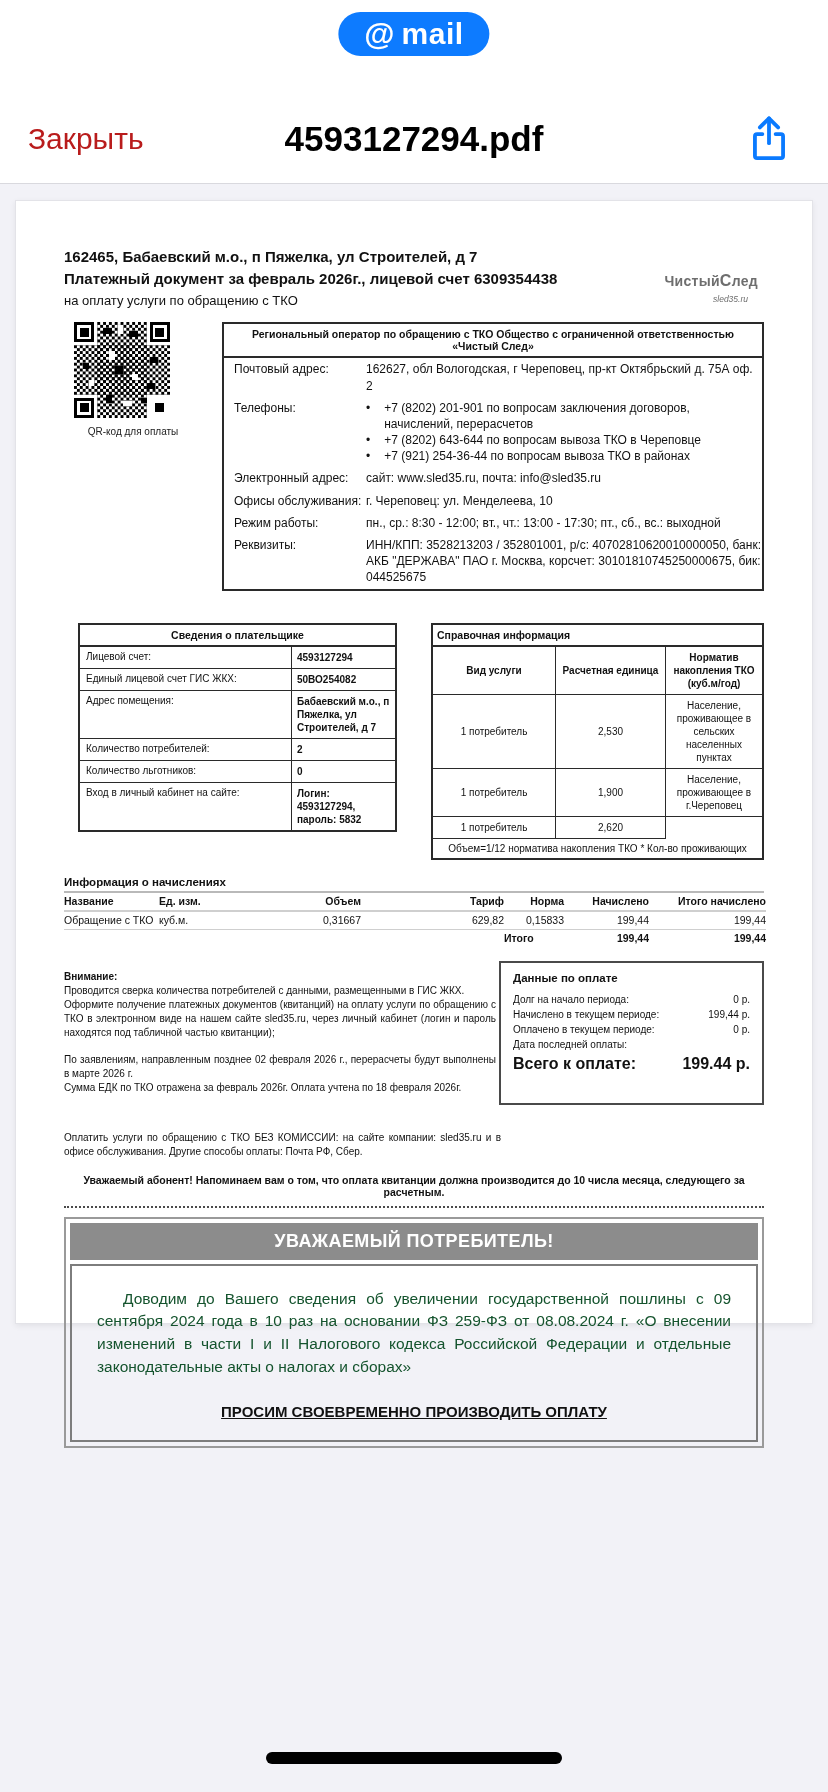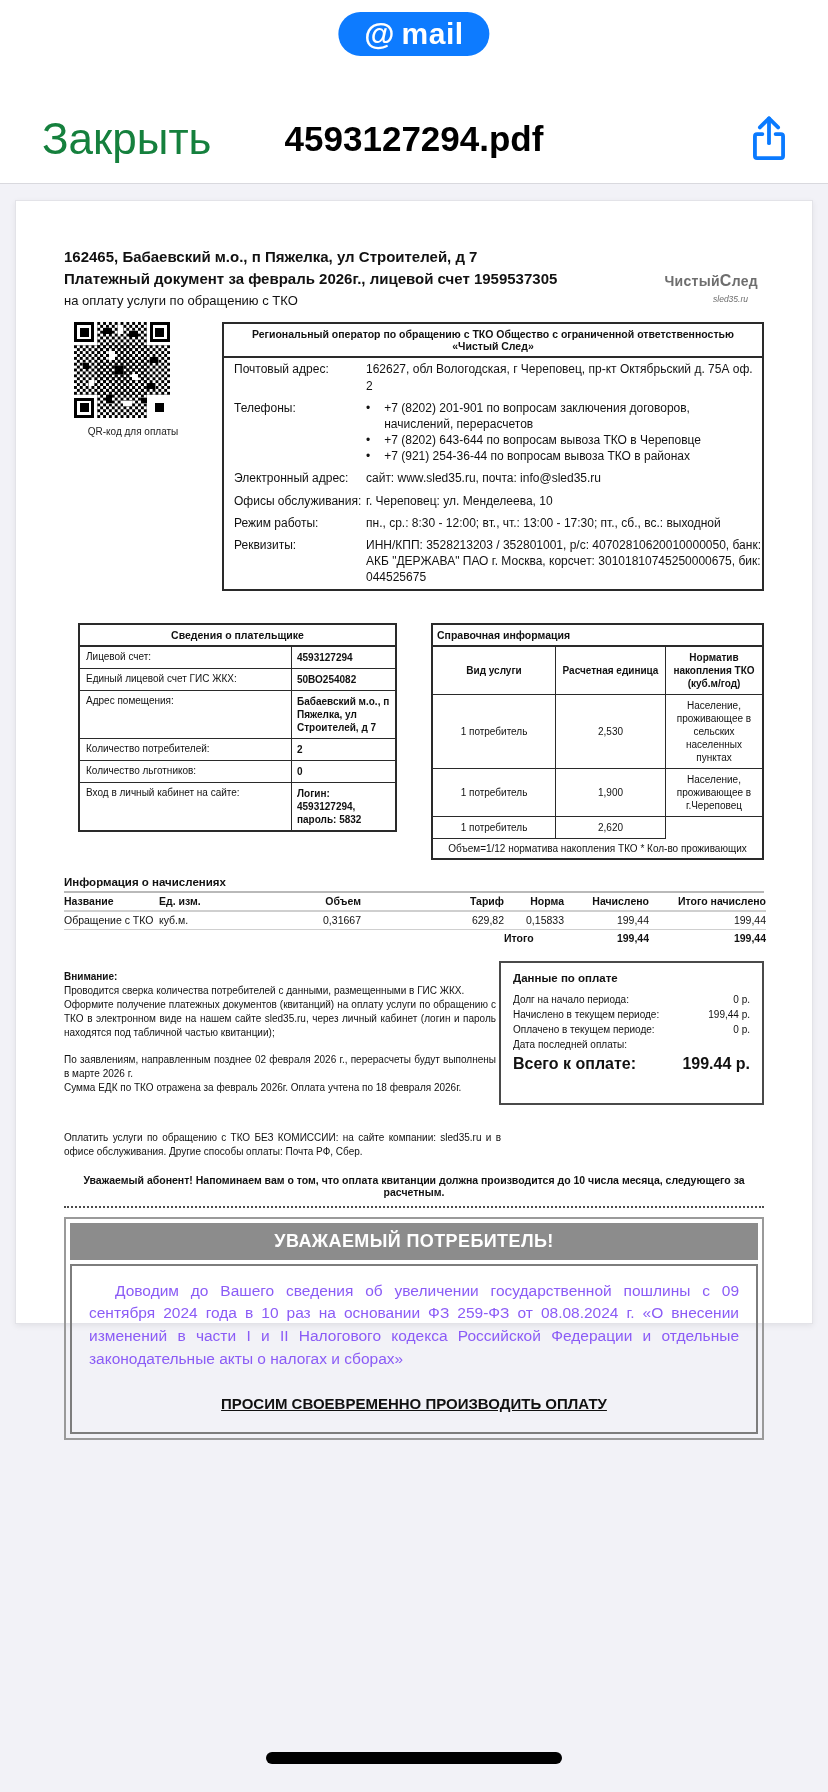--- a/index.html
+++ b/index.html
@@ -11,21 +11,21 @@
   
   .top-chrome{position:relative;height:183px;background:#ffffff;border-bottom:1px solid #d9d9de;}
   .mail-pill{
     position:absolute;top:12px;left:50%;transform:translateX(-50%);
     height:44px;padding:0 26px;border-radius:22px;background:#0d7bff;
     display:flex;align-items:center;gap:7px;
   }
   .mail-at{color:#fff;font-size:31px;font-weight:600;line-height:1;}
   .mail-word{color:#fff;font-size:30px;font-weight:600;letter-spacing:.5px;line-height:1;}
   .navbar{position:absolute;left:0;right:0;bottom:18px;height:52px;display:flex;align-items:center;}
-  .close-btn{position:absolute;left:42px;font-size:44px;color:#15803d;cursor:pointer;}
+  .close-btn{position:absolute;left:28px;font-size:30px;color:#b91c1c;cursor:pointer;}
   .nav-title{position:absolute;left:0;right:0;text-align:center;font-size:35px;font-weight:700;color:#000;}
   .share-btn{position:absolute;right:38px;width:42px;height:50px;display:flex;align-items:center;justify-content:center;cursor:pointer;}
   
   .pdf-area{position:absolute;top:184px;left:0;right:0;bottom:0;}
   .page{
     position:relative;width:798px;height:1124px;margin:16px auto 0;background:#fff;
     border:1px solid #e3e3e8;box-shadow:0 2px 6px rgba(0,0,0,.07);
     box-sizing:border-box;padding:45px 48px 0;font-size:11px;color:#111;
   }
   .doc-head{display:flex;justify-content:space-between;align-items:flex-start;}
@@ -80,21 +80,21 @@
   .pb-title{font-weight:700;font-size:11.5px;margin-bottom:8px;}
   .pb-row{display:flex;justify-content:space-between;font-size:10px;line-height:1.5;}
   .pb-total{display:flex;justify-content:space-between;font-weight:700;font-size:16px;margin-top:3px;}
   
   .payinfo{width:437px;margin-top:26px;font-size:10px;line-height:1.4;text-align:justify;}
   .reminder{margin-top:15px;text-align:center;font-weight:700;font-size:10.5px;}
   .dashline{margin-top:8px;border-top:2px dotted #4a4a4a;}
   .banner{margin-top:9px;border:2px solid #9a9a9a;padding:4px;}
   .banner-title{background:#8c8c8c;color:#fff;text-align:center;font-weight:700;font-size:18px;padding:8px 0;letter-spacing:.4px;}
   .banner-body{border:2px solid #7d7d7d;margin-top:4px;padding:10px 13px 20px;}
-  .banner-text{font-size:15.5px;line-height:1.47;text-align:justify;text-indent:26px;margin:4px;color:#8b5cf6;}
+  .banner-text{font-size:15.5px;line-height:1.47;text-align:justify;text-indent:26px;margin:12px;color:#14532d;}
   .banner-cta{text-align:center;font-weight:700;text-decoration:underline;font-size:15px;margin-top:24px;}
   
   .home-indicator{position:absolute;left:50%;transform:translateX(-50%);bottom:28px;width:296px;height:12px;border-radius:6px;background:#000;}
 </style>
 </head>
 <body>
 
 <div class="top-chrome">
   <div class="mail-pill">
     <span class="mail-at">@</span>
@@ -112,21 +112,21 @@
     </span>
   </div>
 </div>
 
 <div class="pdf-area">
   <div class="page">
 
     <div class="doc-head">
       <div class="doc-head-left">
         <div class="dh-bold">162465, Бабаевский м.о., п Пяжелка, ул Строителей, д 7</div>
-        <div class="dh-bold">Платежный документ за февраль 2026г., лицевой счет 1959537305</div>
+        <div class="dh-bold">Платежный документ за февраль 2026г., лицевой счет 6309354438</div>
         <div class="dh-sub">на оплату услуги по обращению с ТКО</div>
       </div>
       <div class="brand">
         <div class="brand-line"><span>Чистый</span><span class="brand-c">С</span><span>лед</span></div>
         <div class="brand-site">sled35.ru</div>
       </div>
     </div>
 
     <div class="row-qr">
       <div class="qr-wrap">

